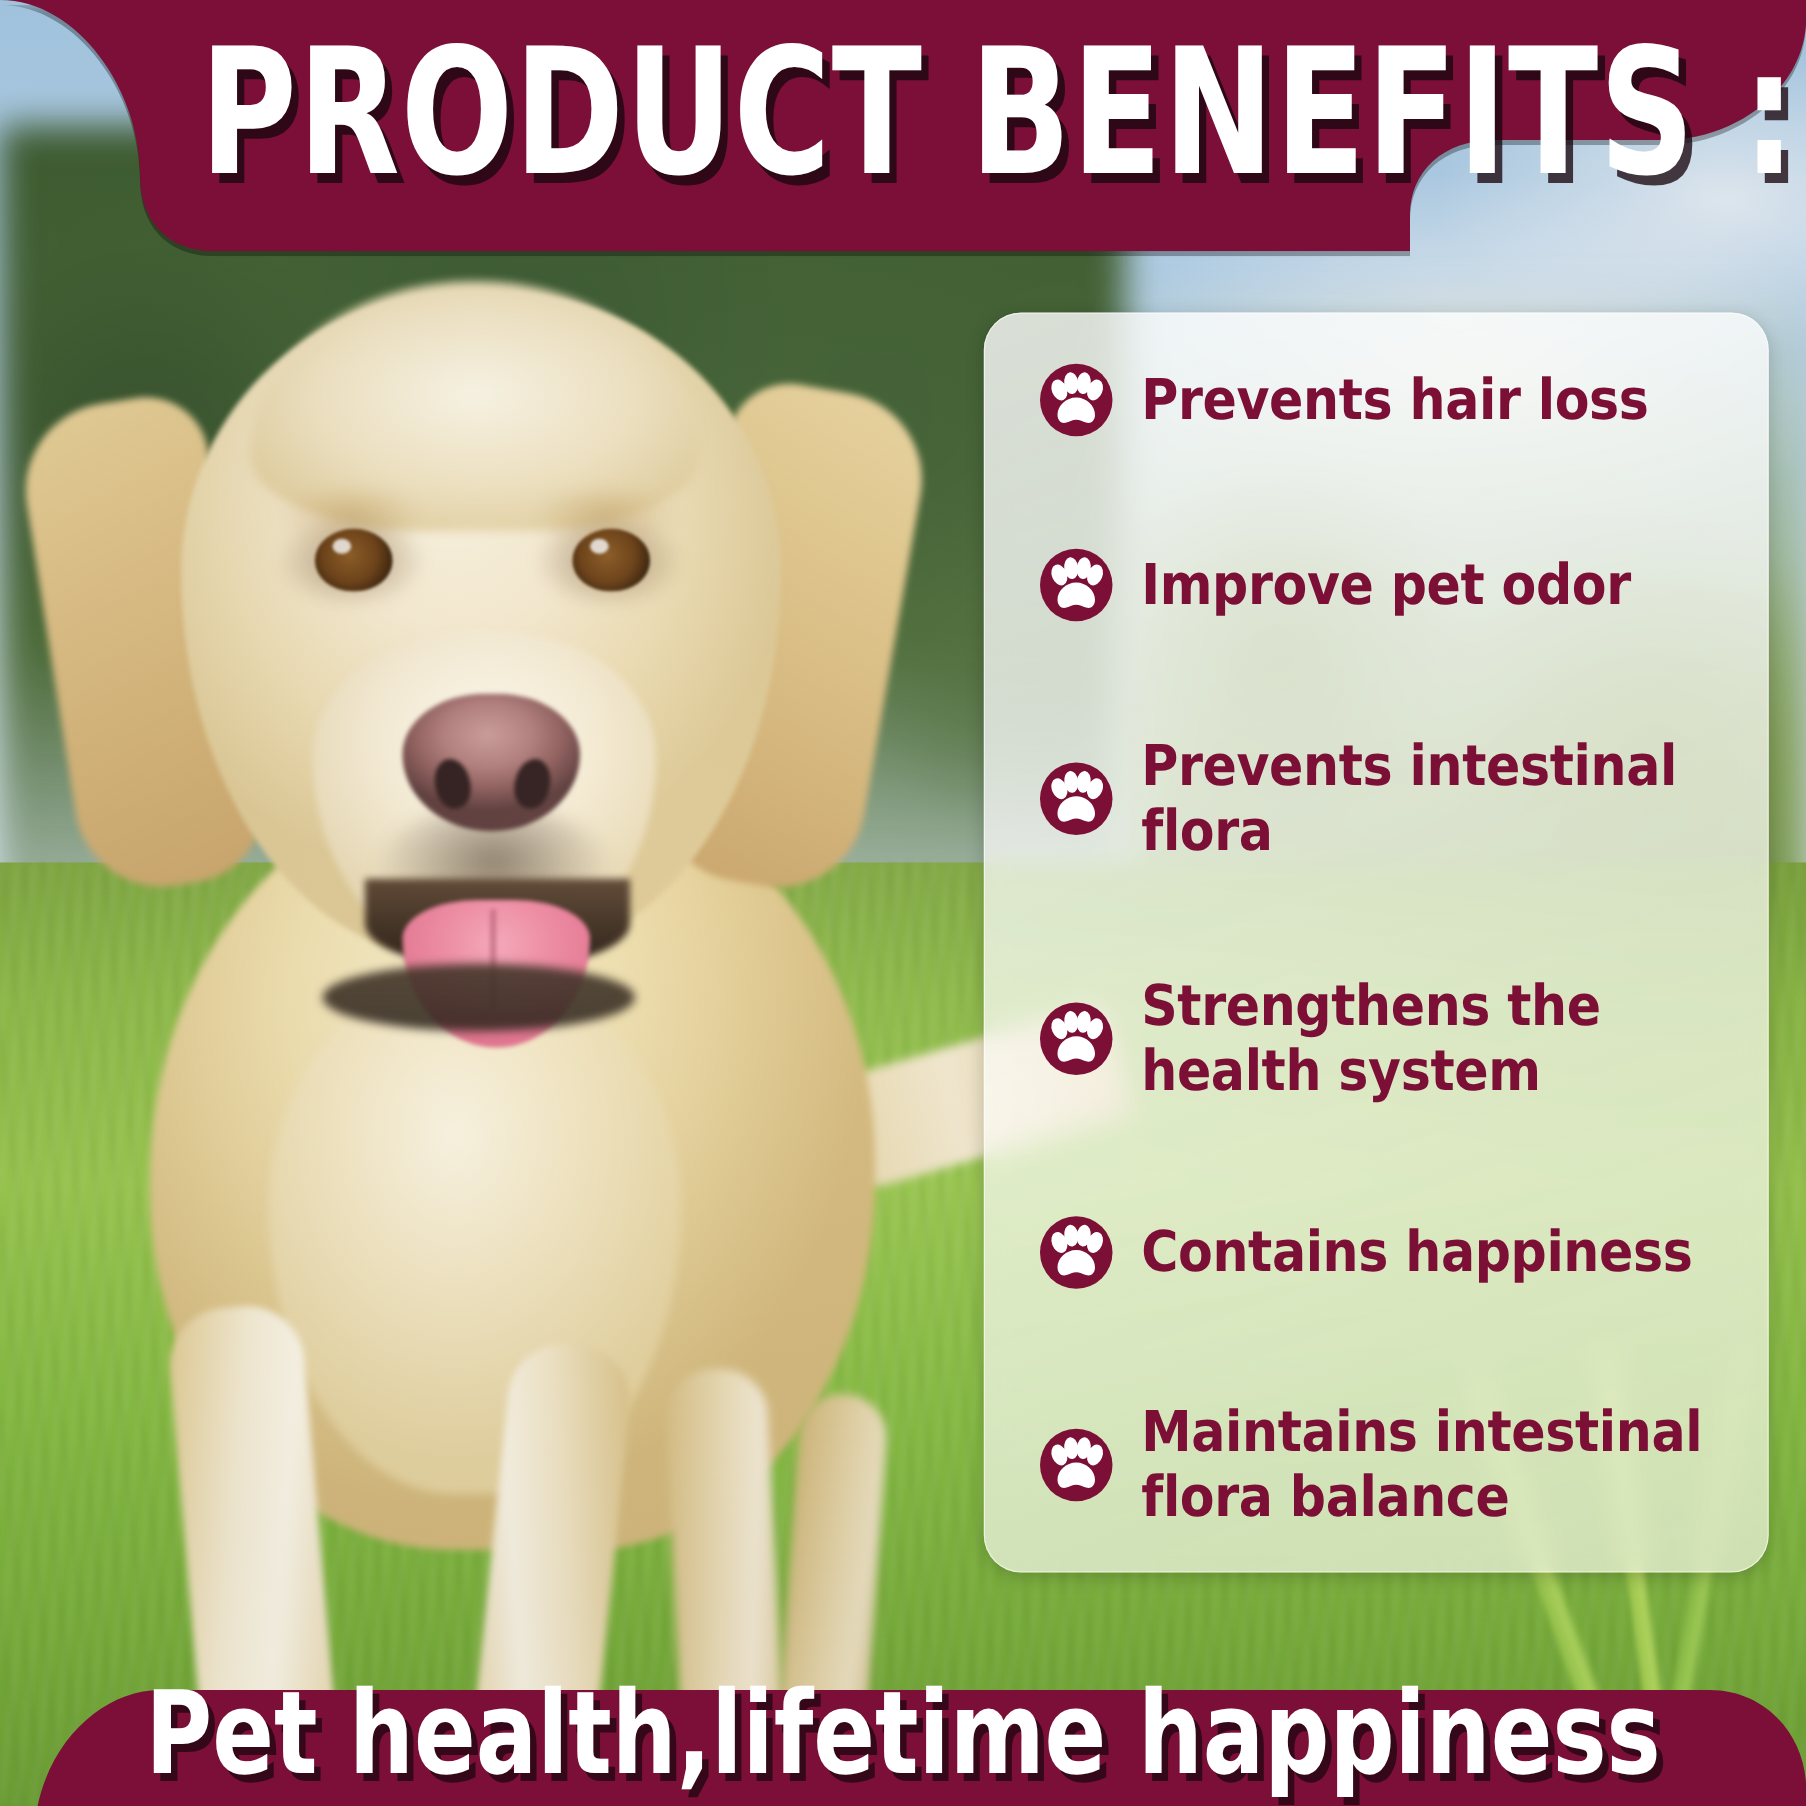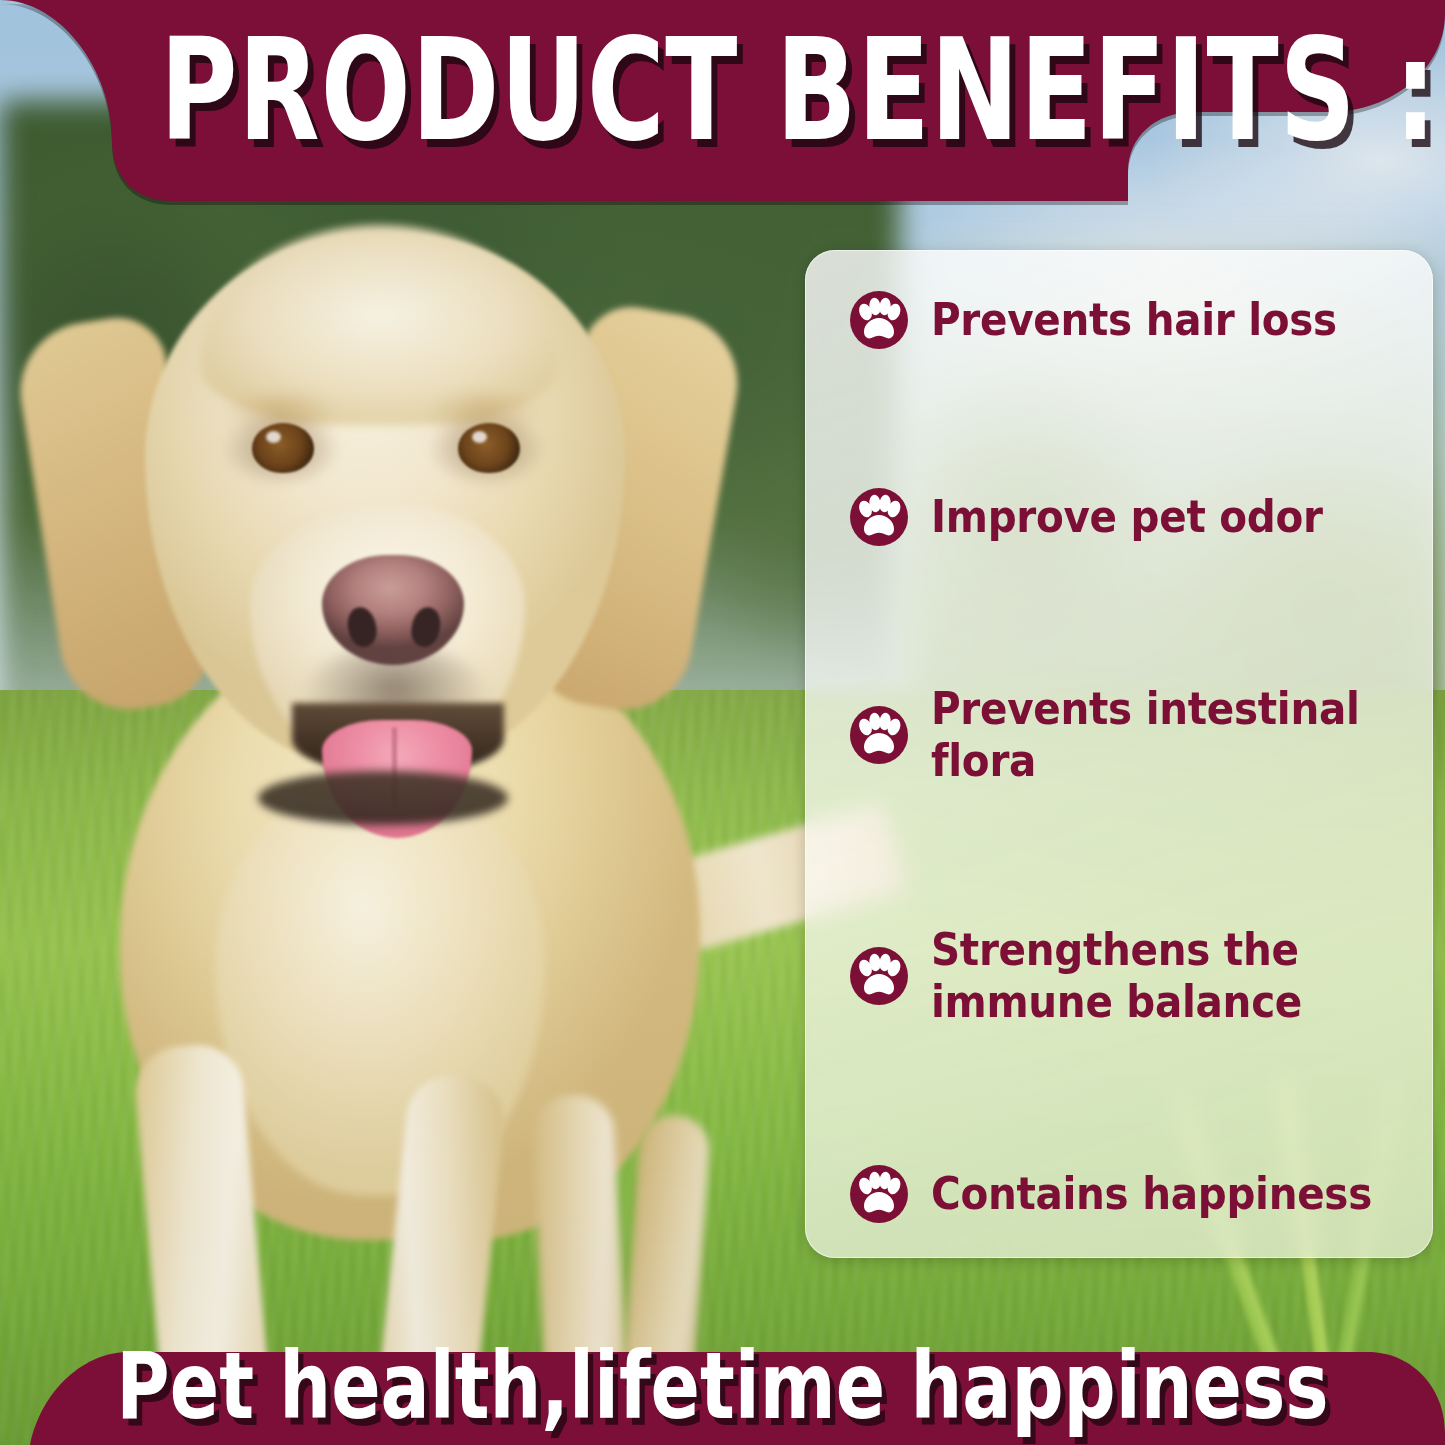--- a/index.html
+++ b/index.html
@@ -145,21 +145,21 @@
         transform:scaleX(.84);transform-origin:left center;white-space:nowrap;
         text-shadow:7px 8px 0 rgba(26,6,14,.78);}
 
   .tagline{position:absolute;left:0;top:1334px;width:1445px;height:110px;text-align:center;
         color:#ffffff;font-size:92px;line-height:106px;font-weight:bold;
         font-family:"DejaVu Sans Condensed","Liberation Sans Narrow","Liberation Sans",sans-serif;
         transform:scaleX(.88);white-space:nowrap;
         text-shadow:6px 7px 0 rgba(26,6,14,.72);}
 
   
-  .panel{position:absolute;left:805px;top:250px;width:628px;height:1008px;border-radius:30px;
+  .panel{position:absolute;left:787px;top:250px;width:628px;height:1008px;border-radius:30px;
         background:linear-gradient(160deg, rgba(255,255,255,.80) 0%, rgba(255,255,255,.72) 38%,
                    rgba(252,252,246,.70) 62%, rgba(250,250,238,.66) 100%);
         box-shadow:0 3px 14px rgba(0,0,0,.18), inset 0 0 0 1px rgba(255,255,255,.55);
         backdrop-filter:blur(10px);-webkit-backdrop-filter:blur(10px);
         display:flex;flex-direction:column;justify-content:space-between;
         padding:40px 26px 34px 44px;box-sizing:border-box;}
 
   .benefit{display:flex;align-items:center;gap:22px;}
   .paw{flex:0 0 auto;width:60px;height:60px;}
   .benefit-text{color:#7c0f36;font-weight:bold;font-size:45px;line-height:52px;
@@ -276,39 +276,55 @@
           <circle cx="30" cy="30" r="29" fill="#7c0f36"></circle>
           <ellipse cx="16.5" cy="22" rx="6" ry="8.6" fill="#fff" transform="rotate(-22 16.5 22)"></ellipse>
           <ellipse cx="26" cy="16.5" rx="5.6" ry="8.8" fill="#fff" transform="rotate(-7 26 16.5)"></ellipse>
           <ellipse cx="36" cy="16.5" rx="5.6" ry="8.8" fill="#fff" transform="rotate(7 36 16.5)"></ellipse>
           <ellipse cx="45" cy="22" rx="6" ry="8.6" fill="#fff" transform="rotate(22 45 22)"></ellipse>
           <path d="M30 28c8 0 15 6.5 15 13.8 0 5-3.6 7.6-7.2 6.2-2.6-1-5-2.3-7.8-2.3s-5.2 1.3-7.8 2.3c-3.6 1.4-7.2-1.2-7.2-6.2C15 34.5 22 28 30 28z" fill="#fff"></path>
         </svg>
       </span>
       <div class="benefit-text">
         <span>Strengthens the</span>
-        <span>immune balance</span>
+        <span>health system</span>
       </div>
     </div>
 
     <div class="benefit">
       <span class="paw">
         <svg viewBox="0 0 60 60" width="60" height="60">
           <circle cx="30" cy="30" r="29" fill="#7c0f36"></circle>
           <ellipse cx="16.5" cy="22" rx="6" ry="8.6" fill="#fff" transform="rotate(-22 16.5 22)"></ellipse>
           <ellipse cx="26" cy="16.5" rx="5.6" ry="8.8" fill="#fff" transform="rotate(-7 26 16.5)"></ellipse>
           <ellipse cx="36" cy="16.5" rx="5.6" ry="8.8" fill="#fff" transform="rotate(7 36 16.5)"></ellipse>
           <ellipse cx="45" cy="22" rx="6" ry="8.6" fill="#fff" transform="rotate(22 45 22)"></ellipse>
           <path d="M30 28c8 0 15 6.5 15 13.8 0 5-3.6 7.6-7.2 6.2-2.6-1-5-2.3-7.8-2.3s-5.2 1.3-7.8 2.3c-3.6 1.4-7.2-1.2-7.2-6.2C15 34.5 22 28 30 28z" fill="#fff"></path>
         </svg>
       </span>
       <div class="benefit-text">
         <span>Contains happiness</span>
       </div>
     </div>
 
+    <div class="benefit">
+      <span class="paw">
+        <svg viewBox="0 0 60 60" width="60" height="60">
+          <circle cx="30" cy="30" r="29" fill="#7c0f36"></circle>
+          <ellipse cx="16.5" cy="22" rx="6" ry="8.6" fill="#fff" transform="rotate(-22 16.5 22)"></ellipse>
+          <ellipse cx="26" cy="16.5" rx="5.6" ry="8.8" fill="#fff" transform="rotate(-7 26 16.5)"></ellipse>
+          <ellipse cx="36" cy="16.5" rx="5.6" ry="8.8" fill="#fff" transform="rotate(7 36 16.5)"></ellipse>
+          <ellipse cx="45" cy="22" rx="6" ry="8.6" fill="#fff" transform="rotate(22 45 22)"></ellipse>
+          <path d="M30 28c8 0 15 6.5 15 13.8 0 5-3.6 7.6-7.2 6.2-2.6-1-5-2.3-7.8-2.3s-5.2 1.3-7.8 2.3c-3.6 1.4-7.2-1.2-7.2-6.2C15 34.5 22 28 30 28z" fill="#fff"></path>
+        </svg>
+      </span>
+      <div class="benefit-text">
+        <span>Maintains intestinal</span>
+        <span>flora balance</span>
+      </div>
+    </div>
 
   </div>
 
   <div class="bannerBottom"></div>
   <div class="tagline">Pet health,lifetime happiness</div>
 
 </div>
 
 </body></html>

